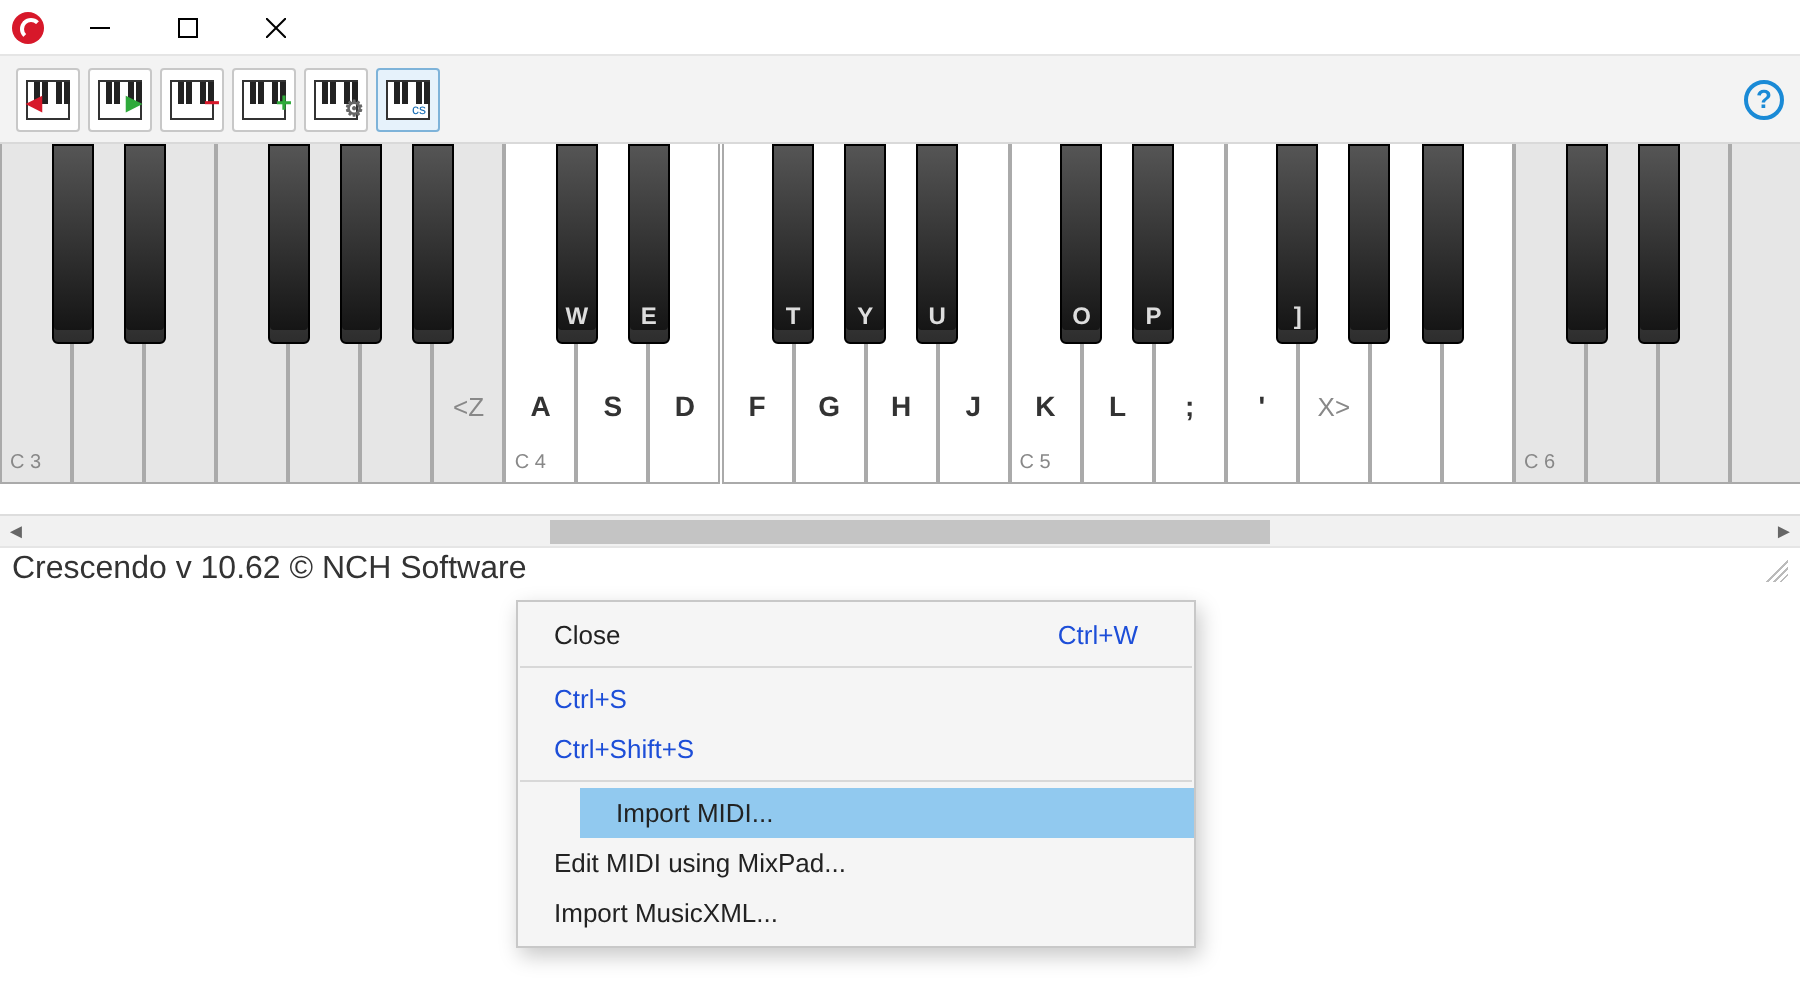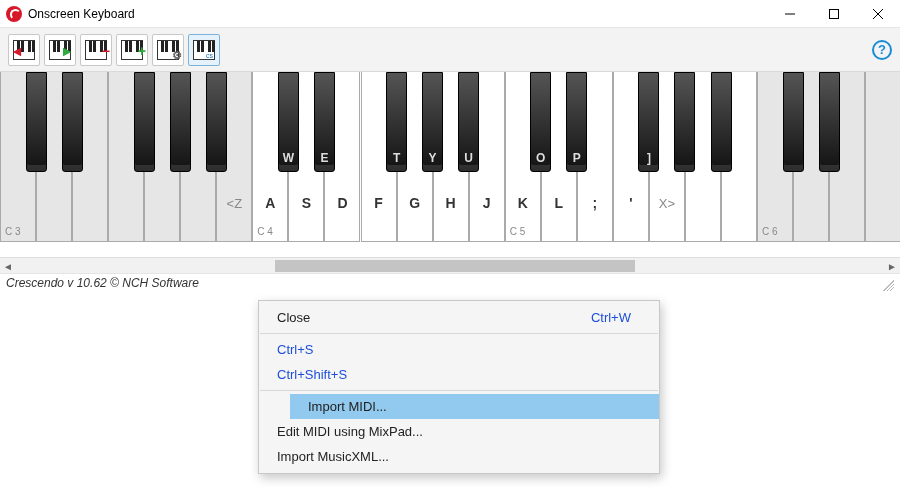--- a/index.html
+++ b/index.html
@@ -37,41 +37,40 @@
   .black-key { position:absolute; top:0; height:100px; width:21px; background:linear-gradient(#555,#111); border:1px solid #000; border-radius:0 0 3px 3px; z-index:2; box-shadow:inset 0 -6px 0 rgba(255,255,255,.12); }
   .black-key .lbl { position:absolute; bottom:6px; left:0; right:0; text-align:center; color:#ddd; font-size:12px; font-weight:bold; }
 
   
   .hscroll { height:16px; background:#f1f1f1; position:relative; border-top:1px solid #ddd; }
   .hscroll .arrow { position:absolute; top:0; width:16px; height:16px; display:flex; align-items:center; justify-content:center; color:#666; font-size:10px; }
   .hscroll .arrow.left { left:0; }
   .hscroll .arrow.right { right:0; }
   .hscroll .thumb { position:absolute; top:2px; left:275px; width:360px; height:12px; background:#c4c4c4; }
 
-  .statusbar { height:20px; padding:2px 6px; font-size:12px; color:#333; border-top:1px solid #e5e5e5; display:flex;font-style:italic; }
+  .statusbar { height:20px; padding:2px 6px; font-size:16px; color:#333; border-top:1px solid #e5e5e5; display:flex; }
   .grip { margin-left:auto; width:14px; height:14px; align-self:flex-end; background:
     linear-gradient(135deg,transparent 60%,#bbb 60%,#bbb 65%,transparent 65%,
     transparent 72%,#bbb 72%,#bbb 77%,transparent 77%,
     transparent 84%,#bbb 84%,#bbb 89%,transparent 89%); }
 
   
-  .menu { position:absolute; left:258px; top:300px; width:402px; background:#f5f5f5; border:1px solid #c8c8c8; box-shadow:2px 4px 10px rgba(0,0,0,.22); padding:4px 0; }
+  .menu { position:absolute; left:258px; top:300px; width:340px; background:#f5f5f5; border:1px solid #c8c8c8; box-shadow:2px 4px 10px rgba(0,0,0,.22); padding:4px 0; }
   .mrow { height:25px; display:flex; align-items:center; padding:0 28px 0 18px; color:#222; }
   .mrow.sel { background:#91c9ef;margin-left:31px; }
   .mrow .mlabel { flex:1; }
   .mrow .mshort { color:#1d4ed8; }
   .mrow .sub { margin-left:6px; color:#555; font-size:10px; }
   .msep { height:1px; background:#d8d8d8; margin:3px 1px; }
 </style>
 </head>
 <body>
 
 <div class="titlebar">
   <div class="app-icon"></div>
-  <div class="title-text">Onscreen Keyboard</div>
   <div class="win-btns">
     <div class="win-btn">
         <svg viewBox="0 0 10 10">
           <line x1="0" y1="5" x2="10" y2="5" stroke="#000" stroke-width="1"></line>
         </svg>
       </div>
     <div class="win-btn">
         <svg viewBox="0 0 10 10">
           <rect x="0.5" y="0.5" width="9" height="9" fill="none" stroke="#000" stroke-width="1"></rect>
         </svg>

